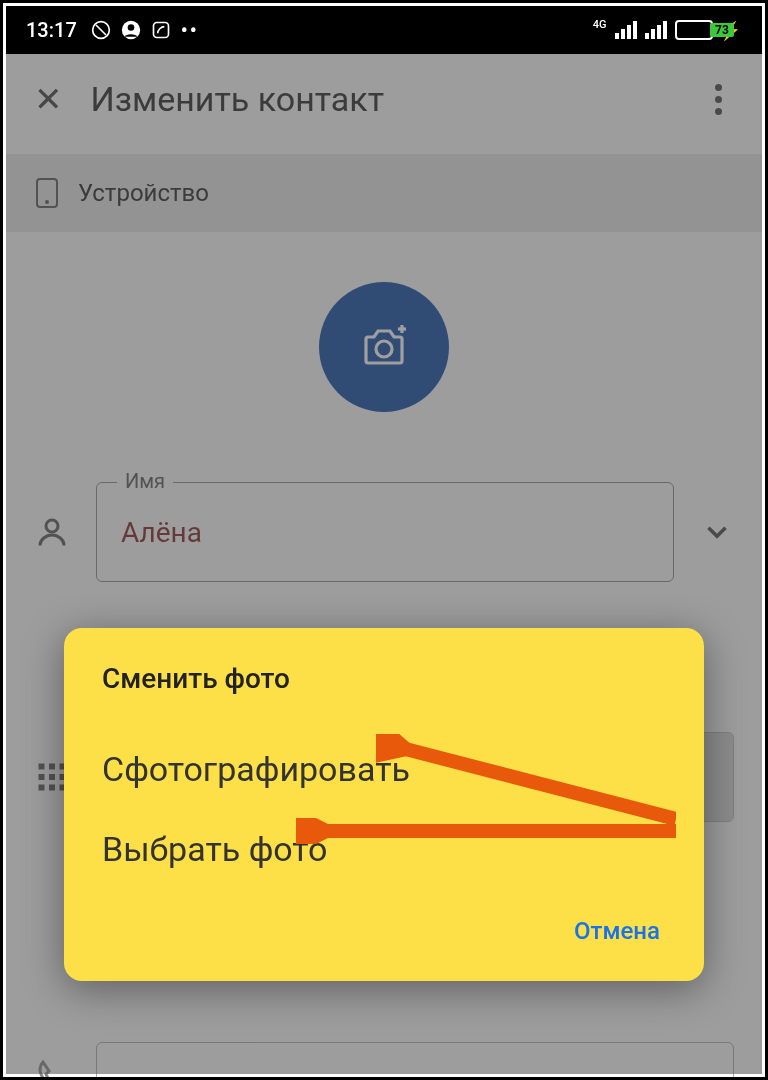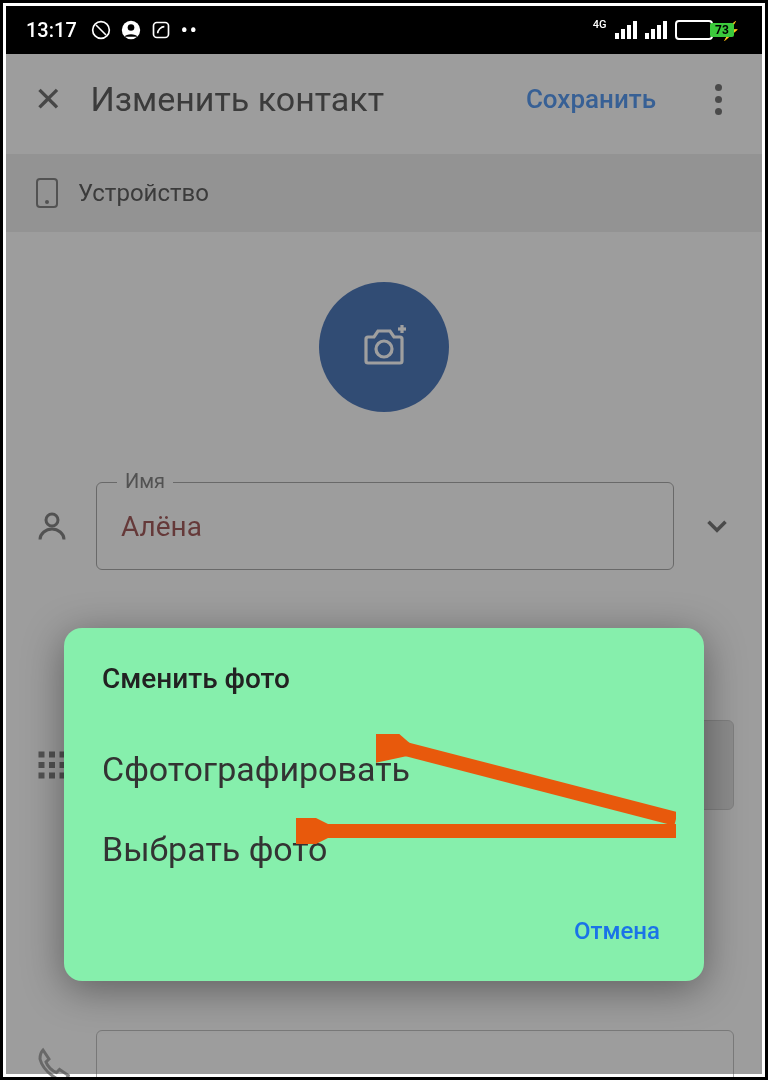--- a/index.html
+++ b/index.html
@@ -33,29 +33,29 @@
     .account-bar { background: #e4e4e4; height: 78px; display: flex; align-items: center; padding: 0 30px; gap: 20px; font-size: 24px; color: #222; margin-top: 10px; }
     .device-icon { width: 22px; height: 30px; border: 2px solid #555; border-radius: 4px; position: relative; }
     .device-icon::after { content:''; position:absolute; bottom:2px; left:50%; transform:translateX(-50%); width:4px; height:4px; background:#555; border-radius:50%; }
 
     .photo-area { display: flex; justify-content: center; padding: 50px 0 70px; }
     .photo-circle { width: 130px; height: 130px; background: #0d47a1; border-radius: 50%; display: flex; align-items: center; justify-content: center; }
     .cam-svg { width: 48px; height: 48px; fill: #fff; }
 
     .field-row { display: flex; align-items: center; padding: 0 28px; gap: 26px; }
     .person-icon { width: 36px; height: 36px; fill: #555; flex-shrink:0; }
-    .text-field { flex: 1; border: 1.5px solid #888; border-radius: 6px; height: 88px; position: relative; padding: 0 24px; display:flex; align-items:center; }
+    .text-field { flex: 1; border: 1.5px solid #888; border-radius: 6px; height: 100px; position: relative; padding: 0 24px; display:flex; align-items:center; }
     .field-label { position: absolute; top: -14px; left: 20px; background: #fafafa; padding: 0 8px; font-size: 20px; color: #555; }
     .field-value { font-size: 28px; color: #7f1d1d; }
     .chev { width: 34px; height: 34px; fill: #444; flex-shrink:0; }
 
     .phone-row { margin-top: 150px; padding: 0 28px; display:flex; align-items:center; gap:26px; }
     .phone-icon { width:36px; height:36px; fill:#555; }
 
-    .dialog { position: absolute; left: 58px; right: 58px; top: 622px; background: #86efac; border-radius: 18px; box-shadow: 0 8px 40px rgba(0,0,0,0.4); padding: 34px 38px 26px; z-index: 5; }
+    .dialog { position: absolute; left: 58px; right: 58px; top: 622px; background: #fde047; border-radius: 18px; box-shadow: 0 8px 40px rgba(0,0,0,0.4); padding: 34px 38px 26px; z-index: 5; }
     .dialog-title { font-size: 28px; color: #222; font-weight: 500; margin-bottom: 34px; }
     .dialog-item { font-size: 34px; color: #333; padding: 20px 0; }
     .dialog-actions { display: flex; justify-content: flex-end; margin-top: 18px; }
     .cancel-btn { color: #1a73e8; font-size: 24px; font-weight: 500; padding: 10px 6px; }
 
     .arrows { position: absolute; z-index: 10; pointer-events: none; }
     .arrow1 { left: 370px; top: 728px; width: 300px; height: 90px; }
     .arrow2 { left: 290px; top: 812px; width: 380px; height: 26px; }
 
     .content-layer { position: relative; }
@@ -107,21 +107,20 @@
           <div class="batt-cap"></div>
           <span class="bolt">⚡</span>
         </div>
       </div>
     </div>
 
     <div class="app-bar">
       <span class="close-x">✕</span>
       <span class="title">Изменить контакт</span>
       <span class="spacer"></span>
-      <span class="save-btn">Сохранить</span>
       <div class="more-dots">
           <span></span>
           <span></span>
           <span></span>
         </div>
     </div>
 
     <div class="account-bar">
       <div class="device-icon"></div>
       <span>Устройство</span>

